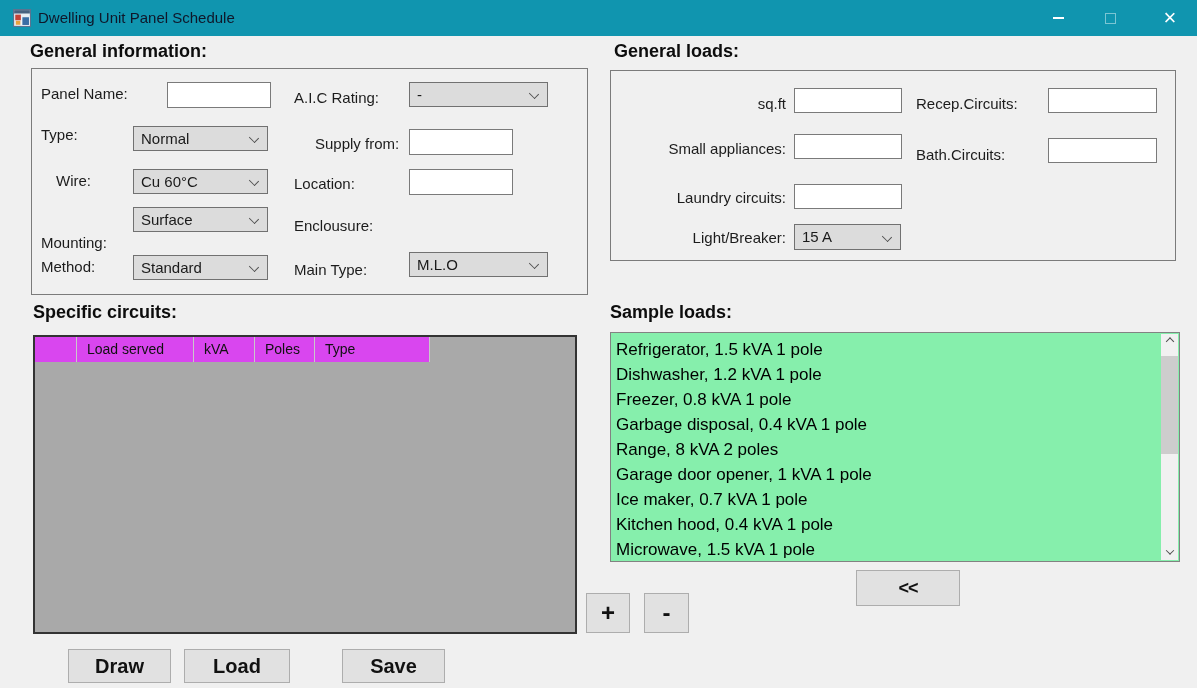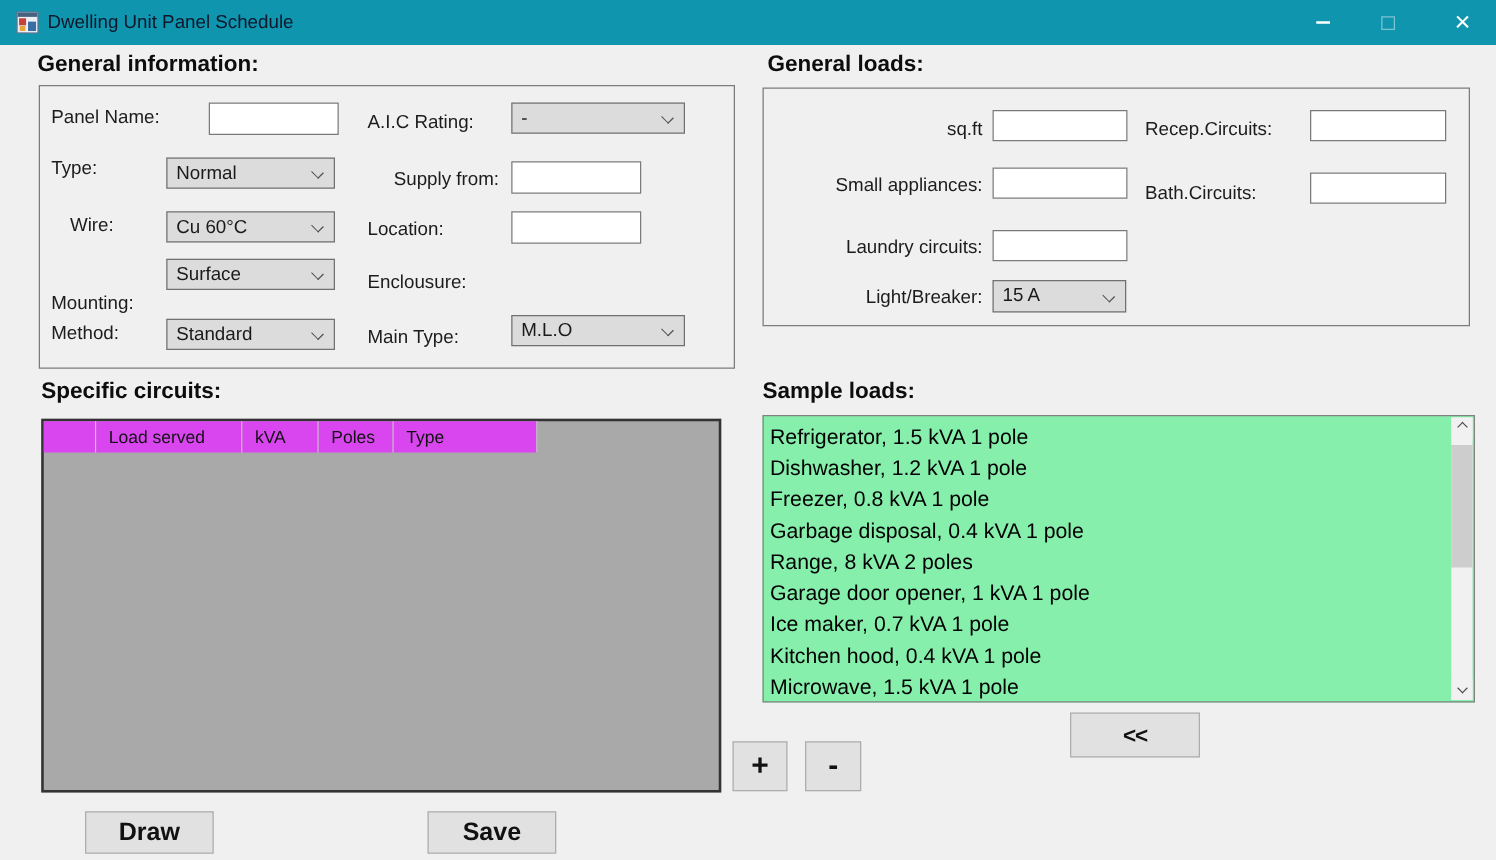--- a/index.html
+++ b/index.html
@@ -182,15 +182,16 @@
           <span class="s-chev down"></span>
         </div>
     </div>
   </div>
 
   <div class="btn" style="left:856px; top:570px; width:104px; height:36px; font-size:18px; letter-spacing:-1px;">&lt;&lt;</div>
   <div class="btn" style="left:586px; top:593px; width:44px; height:40px; font-size:24px;">+</div>
   <div class="btn" style="left:644px; top:593px; width:45px; height:40px; font-size:24px;">-</div>
 
   <div class="btn btn-big" style="left:68px; top:649px; width:103px; height:34px;">Draw</div>
+  <div class="btn btn-big" style="left:184px; top:649px; width:106px; height:34px;">Load</div>
   <div class="btn btn-big" style="left:308px; top:649px; width:103px; height:34px;margin-left:34px;">Save</div>
 
 </div>
 
 </body></html>

